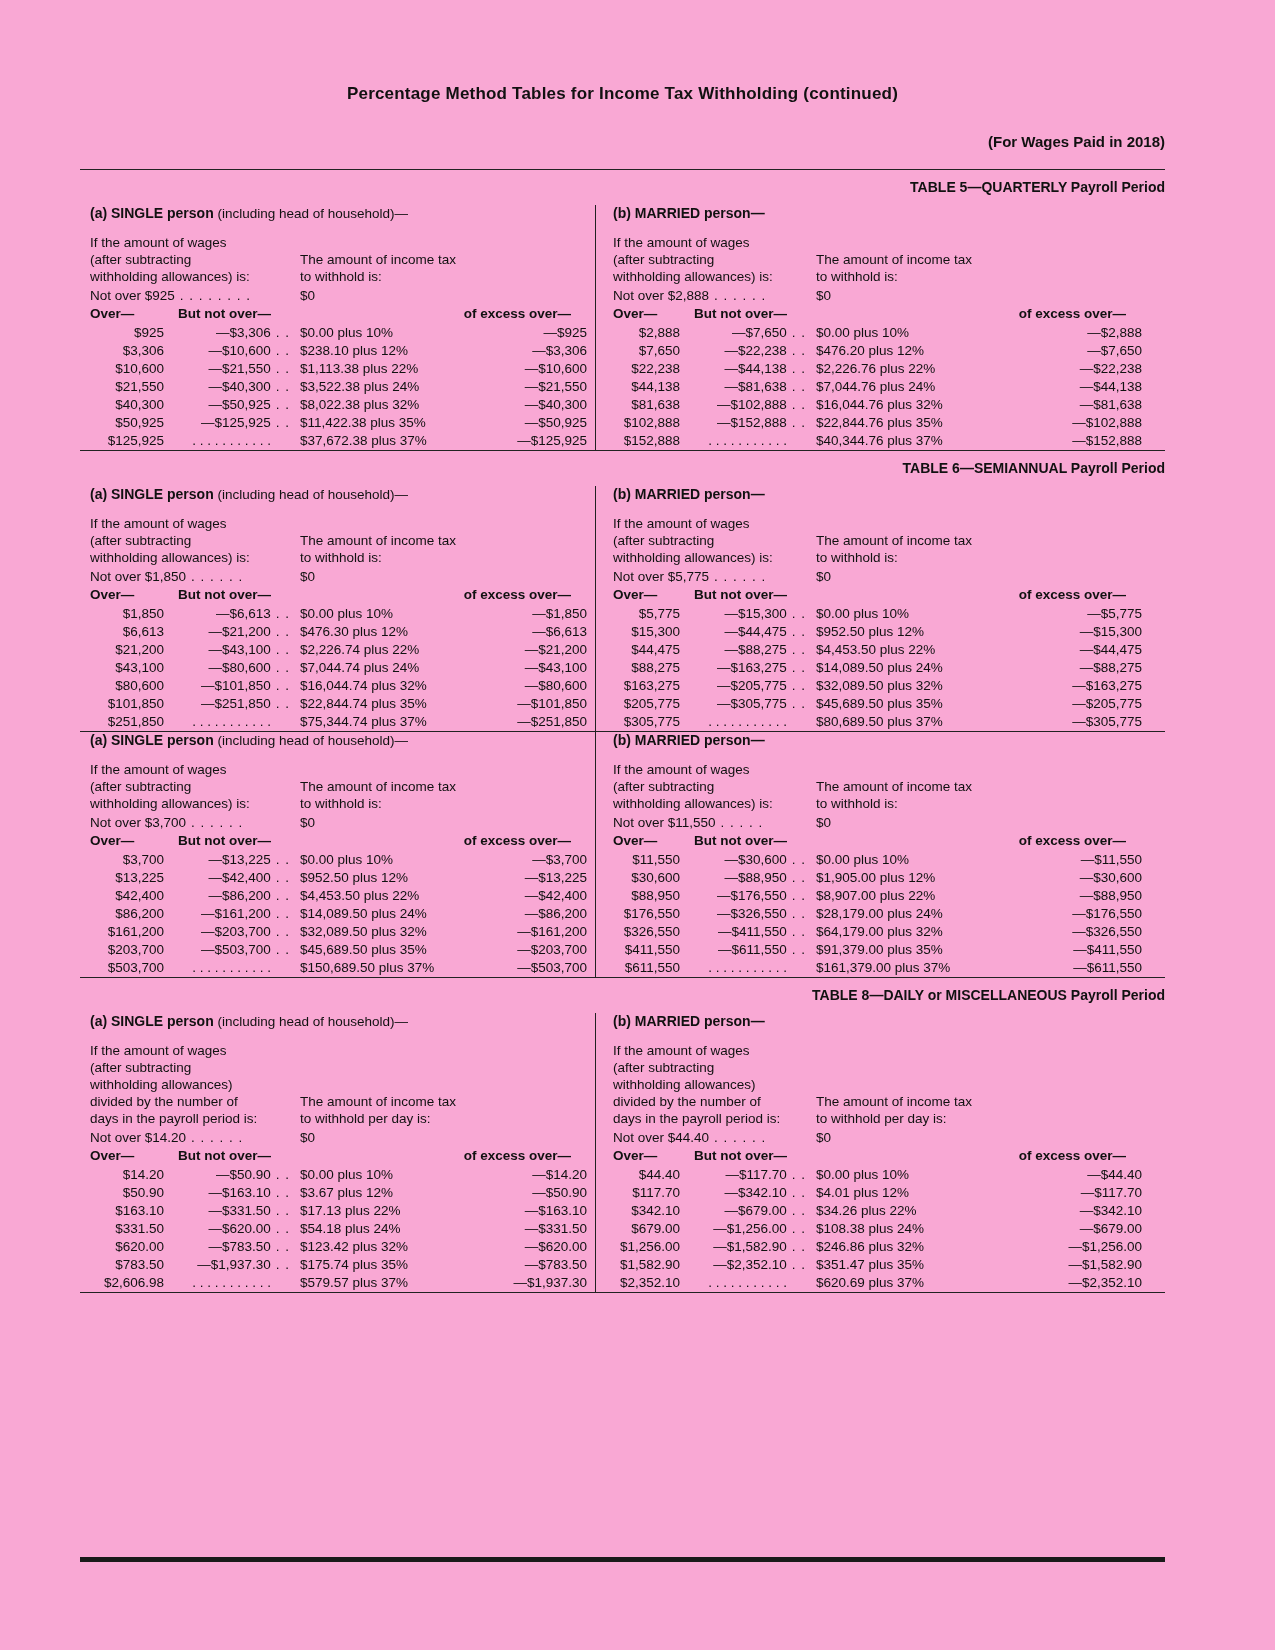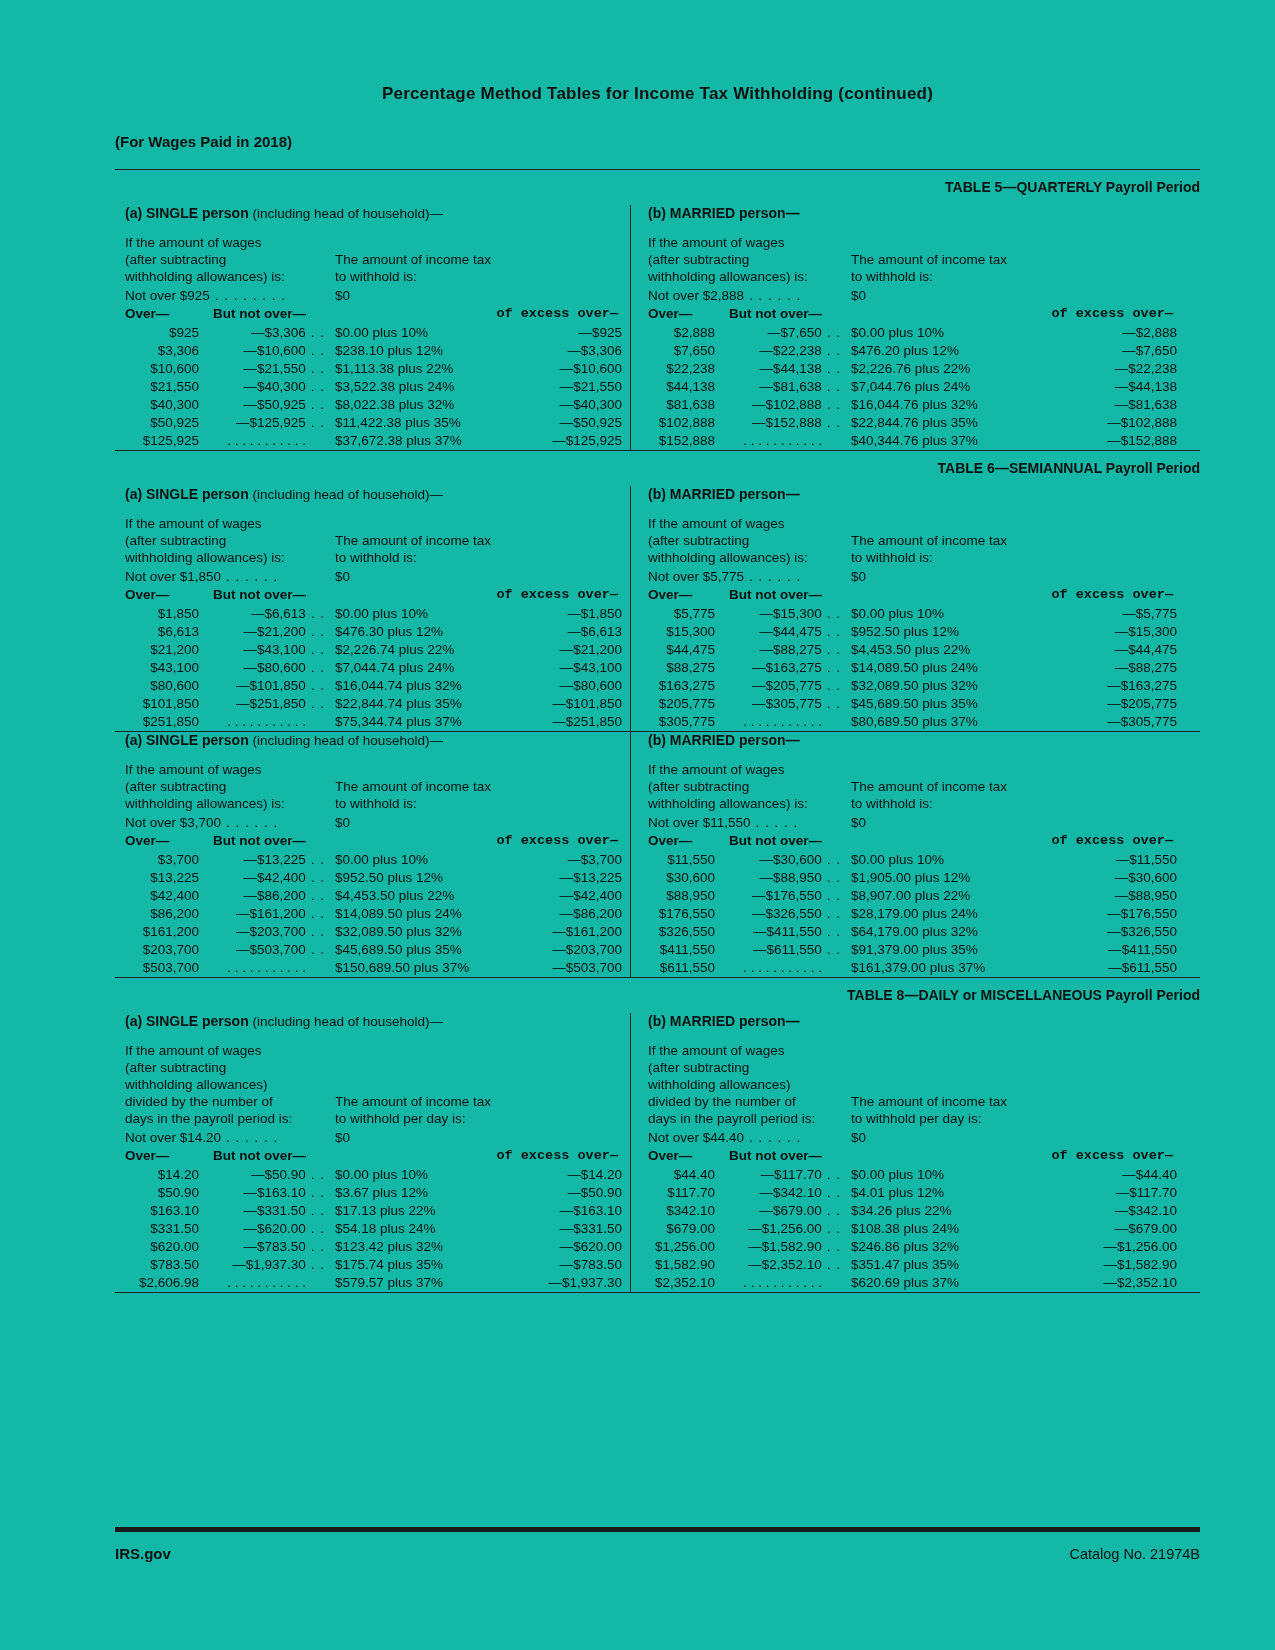--- a/index.html
+++ b/index.html
@@ -1,47 +1,47 @@
 <!DOCTYPE html>
 <html><head>
 <meta charset="utf-8">
 <style>
   html,body{margin:0;padding:0;background:#e8e8e8;}
   .page{
     position:relative;
     width:1275px;height:1650px;
     margin:0 auto;
-    background:#14b8a6;
+    background:#f9a8d4;
     font-family:"Liberation Sans","DejaVu Sans",sans-serif;
     color:#111;
     box-sizing:border-box;
-    padding:84px 90px 88px 115px;
+    padding:84px 90px 88px 80px;
     display:flex;flex-direction:column;
   }
   .content{width:1085px;}
   .page-title{font-size:17px;font-weight:bold;text-align:center;letter-spacing:.2px;}
-  .page-subtitle{font-size:15px;font-weight:bold;text-align:left;margin-top:29px;}
+  .page-subtitle{font-size:15px;font-weight:bold;text-align:right;margin-top:29px;}
   .top-rule{border-top:1.5px solid #222;margin-top:19px;}
   .tbl-title{font-size:14px;font-weight:bold;text-align:right;margin:9px 0 10px 0;}
   .tbl-body{display:flex;border-bottom:1.5px solid #222;}
   .half{box-sizing:border-box;font-size:13.5px;line-height:17px;}
   .half.left{width:515px;padding-right:8px;}
   .half.right{flex:1;border-left:1.5px solid #222;padding-right:23px;}
   .half.left .indent{padding-left:10px;}
   .half.right .indent{padding-left:17px;}
   .sec-head{font-size:13.5px;margin-bottom:3px;}
   .sec-head b{font-size:14px;}
   .cond-row{display:grid;grid-template-columns:220px 1fr;align-items:end;margin-top:12px;}
   .notover-row{display:grid;grid-template-columns:220px 1fr;margin-top:2px;}
   .no-dots{margin-left:5px;letter-spacing:1px;}
   .col-head{position:relative;height:19px;font-weight:bold;margin-top:1px;}
   .h-over{position:absolute;left:10px;}
   .half.right .h-over{left:17px;}
   .h-bno{position:absolute;left:98px;}
-  .h-exc{position:absolute;right:4px;font-family:Liberation Mono, monospace;}
+  .h-exc{position:absolute;right:16px;}
   .rowset{}
   .brow{display:grid;grid-template-columns:84px 126px 1fr auto;line-height:18px;}
   .c-over{text-align:right;white-space:nowrap;}
   .c-mid{display:flex;white-space:nowrap;}
   .c-not{flex:1;text-align:right;}
   .c-dots{margin-left:5px;letter-spacing:1px;min-width:14px;}
   .c-amt{padding-left:10px;white-space:nowrap;}
   .c-exc{white-space:nowrap;}
   .footer{margin-top:auto;width:1085px;}
   .footer-rule{border-top:5px solid #1a1a1a;}
@@ -816,18 +816,14 @@
   </div>
               </div>
   </div>
           </div>
   </div>
       </div>
   </div>
 
   <div class="footer">
     <div class="footer-rule"></div>
-    <div class="footer-row">
-      <span class="footer-left">IRS.gov</span>
-      <span class="footer-right">Catalog No. 21974B</span>
-    </div>
   </div>
 </div>
 
 </body></html>

